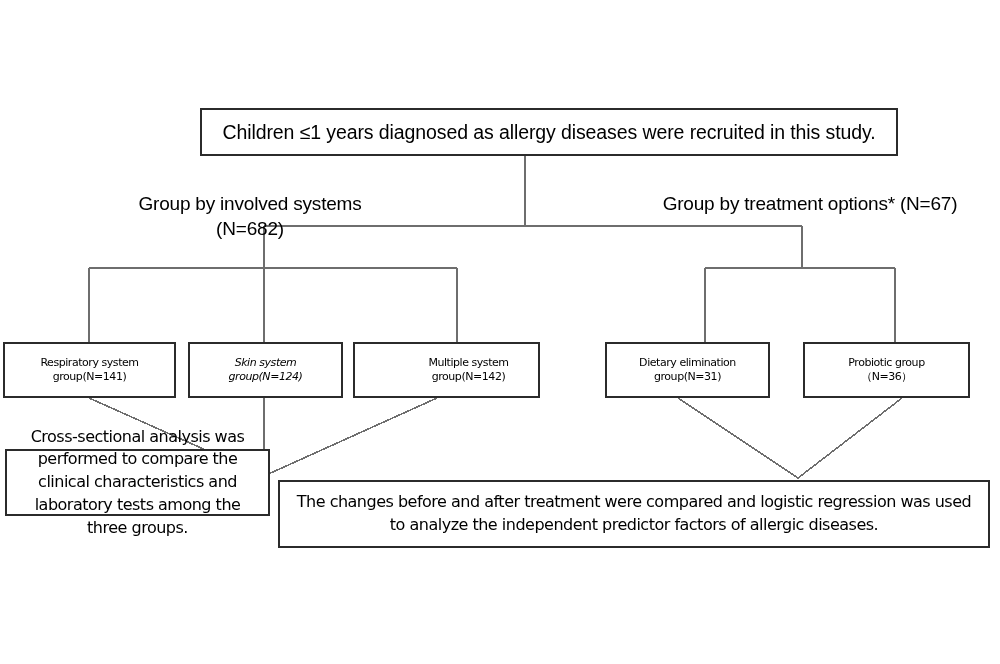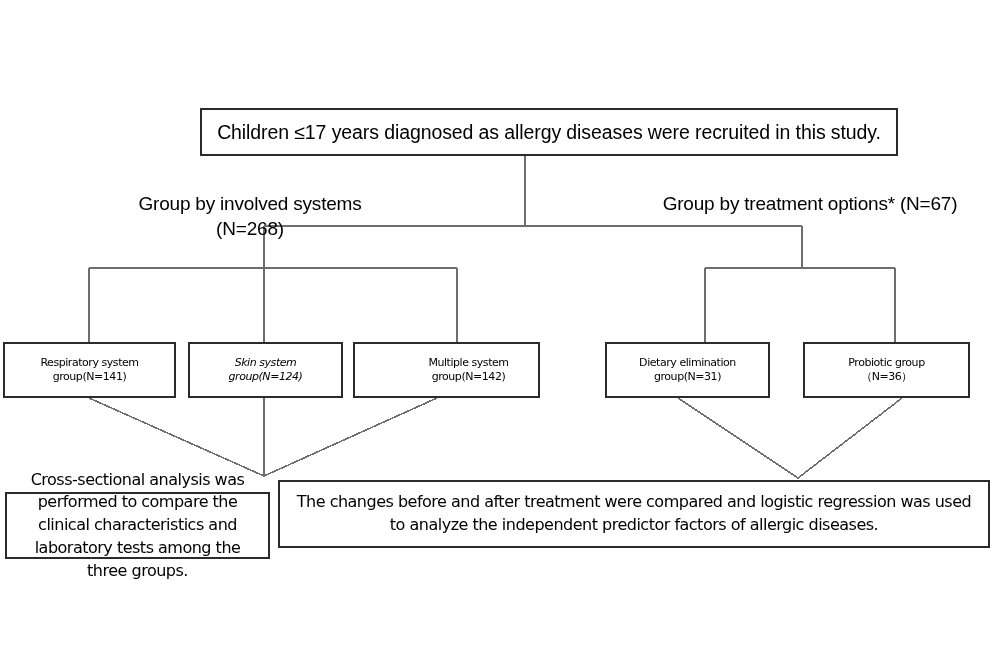--- a/index.html
+++ b/index.html
@@ -90,25 +90,25 @@
       <path d="M 89 398 L 264 476"></path>
       <path d="M 264 398 L 264 476"></path>
       <path d="M 437 398 L 264 476"></path>
 
       <path d="M 678 398 L 798 478"></path>
       <path d="M 902 398 L 798 478"></path>
     </g>
   </svg>
 
   <div class="box box-top" style="left:200px; top:108px; width:698px; height:48px;">
-    <span>Children ≤17 years diagnosed as allergy diseases were recruited in this study.</span>
+    <span>Children ≤1 years diagnosed as allergy diseases were recruited in this study.</span>
   </div>
 
   <div class="branch-label" style="left:100px; top:192px; width:300px;">Group by  involved systems
-(N=268)</div>
+(N=682)</div>
 
   <div class="branch-label" style="left:630px; top:192px; width:360px; text-align:center;">Group by treatment options*  (N=67)</div>
 
   <div class="box box-node" style="left:3px; top:342px; width:173px; height:56px;">
     <span>Respiratory system
 group(N=141)</span>
   </div>
 
   <div class="box box-node" style="left:188px; top:342px; width:155px; height:56px;font-style:italic;">
     <span>Skin system
@@ -123,21 +123,21 @@
   <div class="box box-node" style="left:605px; top:342px; width:165px; height:56px;">
     <span>Dietary elimination
 group(N=31)</span>
   </div>
 
   <div class="box box-node" style="left:803px; top:342px; width:167px; height:56px;">
     <span>Probiotic group
 （N=36）</span>
   </div>
 
-  <div class="box box-result" style="left:5px; top:492px; width:265px; height:67px; padding:0 10px;">
+  <div class="box box-result" style="left:5px; top:449px; width:265px; height:67px; padding:0 10px;">
     <span>Cross-sectional analysis was performed to compare the clinical characteristics and laboratory tests among the three groups.</span>
   </div>
 
   <div class="box box-result" style="left:278px; top:480px; width:712px; height:68px; padding:0 14px;">
     <span>The changes before and after treatment were compared and logistic regression was used to analyze the independent predictor factors of allergic diseases.</span>
   </div>
 
 </div>
 
 </body></html>

